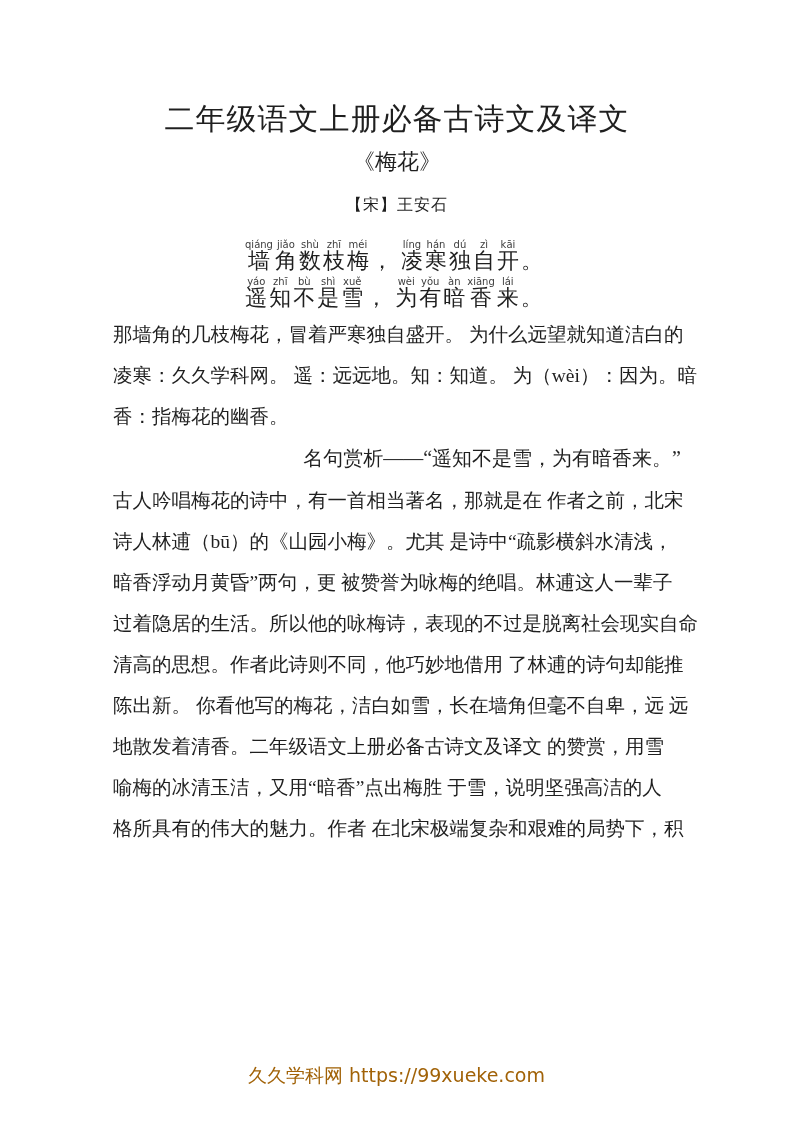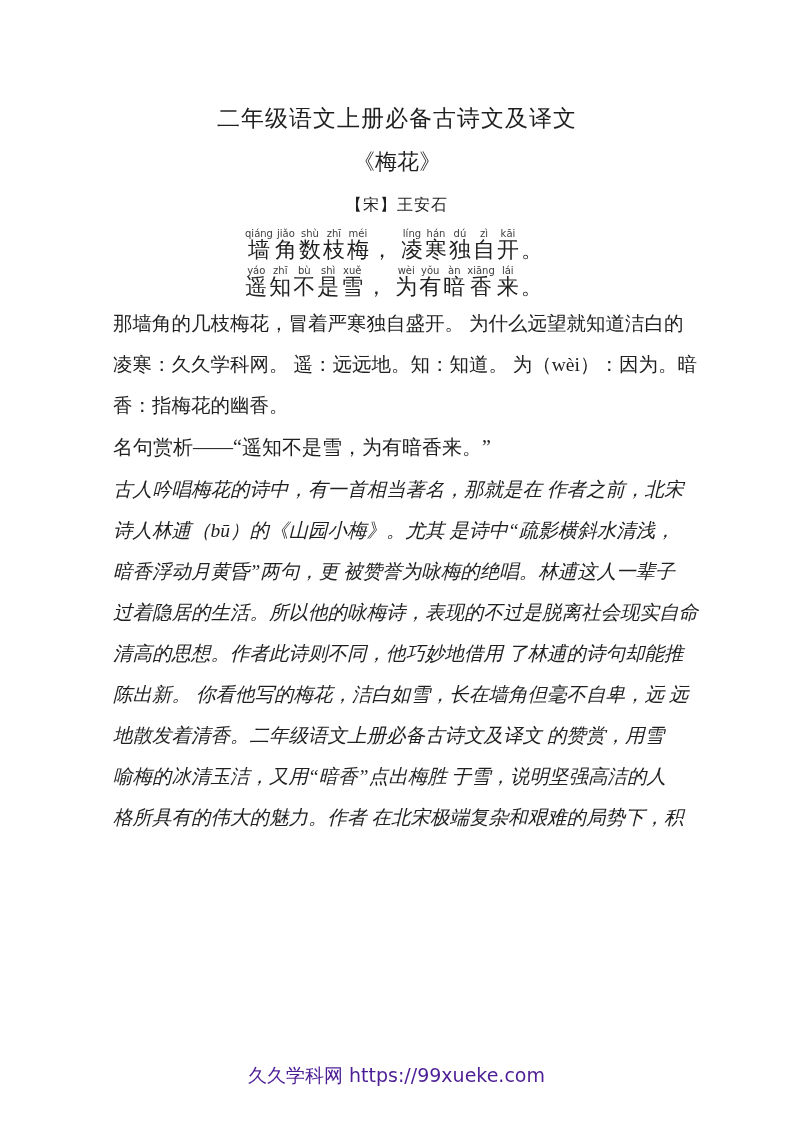--- a/index.html
+++ b/index.html
@@ -9,53 +9,53 @@
     height: 1122px;
     margin: 0 auto;
     background: #ffffff;
     overflow: hidden;
     color: #1f1f1f;
     font-family: "Liberation Serif", "DejaVu Serif", serif;
   }
   .content { padding: 97px 112px 0 113px; }
 
   .center { text-align: center; }
-  .doc-title   { font-size: 23px; line-height: 43px; letter-spacing: 1px; }
+  .doc-title   { font-size: 30px; line-height: 43px; letter-spacing: 1px; }
   .poem-title  { font-size: 22px; line-height: 43px; }
   .poem-author { font-size: 16px; line-height: 43px; letter-spacing: 1px; }
 
-  .poem { margin-top: 3px; }
+  .poem { margin-top: 14px; }
   .poem-line { text-align: center; line-height: 1; margin: 0 0 5px 0; }
   .poem-line ruby {
     ruby-align: center;
     font-size: 22px;
     margin: 0 1px;
   }
   .poem-line ruby rt {
     font-size: 10px;
     line-height: 13px;
     color: #3c3c3c;
     font-family: "DejaVu Sans", sans-serif;
     letter-spacing: 0px;
   }
   .poem-line ruby.punct { margin-right: 7px; }
 
   .section-label { font-size: 20px; line-height: 41px; margin-top: 5px; }
   .line { font-size: 19.5px; line-height: 41px; white-space: pre; }
-  .analysis-heading { font-size: 20px; line-height: 41px; margin-top: 1px; }
-  .analysis { margin-top: 1px; font-style: italic; }
+  .analysis-heading { font-size: 20px; line-height: 41px; margin-top: 1px; text-align: right; }
+  .analysis { margin-top: 1px; }
 
   .footer {
     position: absolute;
     left: 0; right: 0;
     top: 1063px;
     text-align: center;
     font-family: "DejaVu Sans", "Liberation Sans", sans-serif;
     font-size: 19px;
-    color: #4c1d95;
+    color: #a16207;
   }
 </style>
 </head>
 <body>
 
 <div class="page">
   <div class="content">
 
     <div class="doc-title center">二年级语文上册必备古诗文及译文</div>
 

